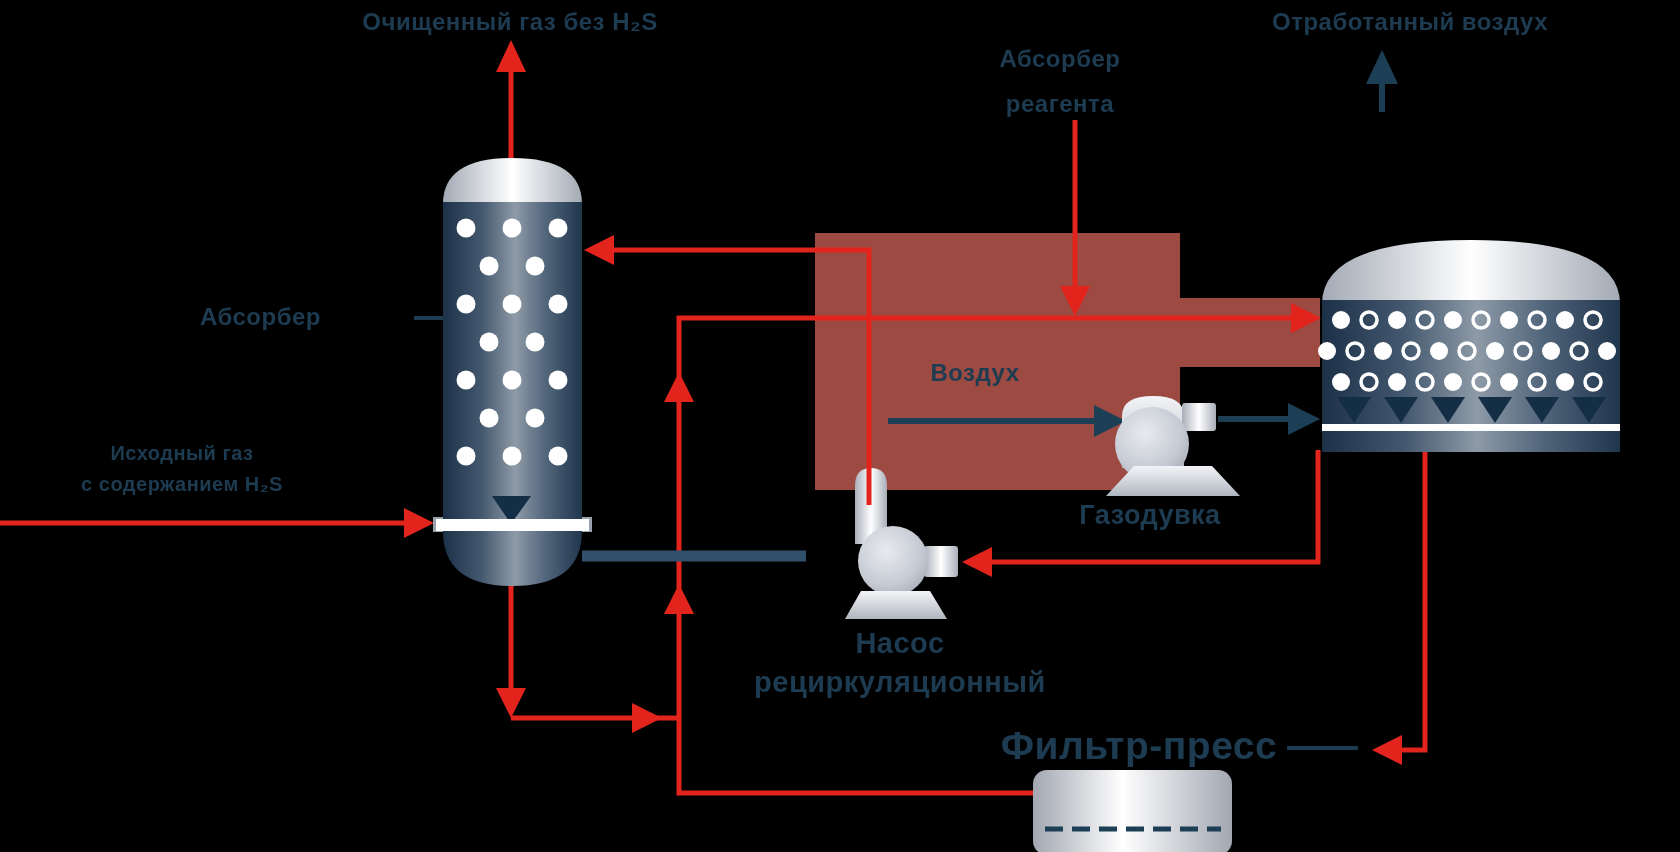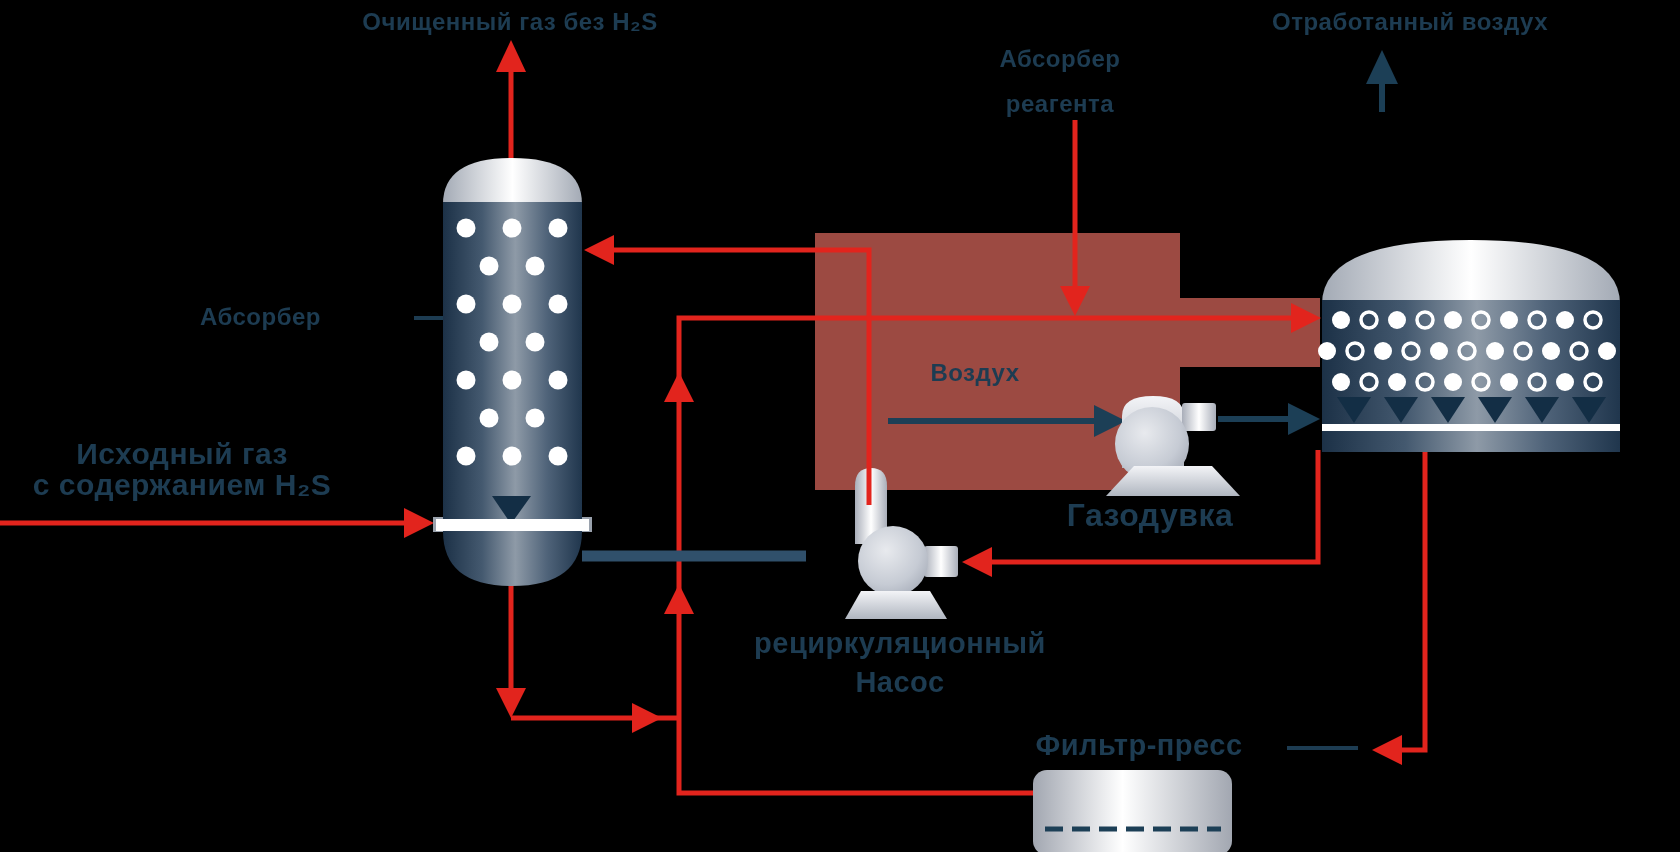--- a/index.html
+++ b/index.html
@@ -220,29 +220,29 @@
 
   <div class="label" style="left:1272px;top:5px;width:440px;text-align:left">Отработанный воздух</div>
 
   <div class="label" style="left:930px;top:36px;width:260px;text-align:center;line-height:45px">
     <div>Абсорбер</div>
     <div>реагента</div>
   </div>
 
   <div class="label" style="left:200px;top:300px;width:212px;text-align:left">Абсорбер</div>
 
-  <div class="label" style="left:0;top:438px;width:364px;text-align:center;font-size:30px;line-height:31px">
+  <div class="label" style="left:0;top:438px;width:364px;text-align:center;font-size:20px;line-height:31px">
     <div>Исходный газ</div>
     <div>с содержанием H₂S</div>
   </div>
 
   <div class="label" style="left:880px;top:356px;width:190px;text-align:center">Воздух</div>
 
-  <div class="label" style="left:1035px;top:499px;width:230px;text-align:center;font-size:32px">Газодувка</div>
+  <div class="label" style="left:1035px;top:499px;width:230px;text-align:center;font-size:27px">Газодувка</div>
 
 
   <div class="label" style="left:690px;top:624px;width:420px;text-align:center;font-size:29px;line-height:39px">
+    <div>Насос</div>
     <div>рециркуляционный</div>
-    <div>Насос</div>
   </div>
 
-  <div class="label" style="left:993px;top:729px;width:292px;text-align:center;font-size:29px">Фильтр-пресс</div>
+  <div class="label" style="left:993px;top:729px;width:292px;text-align:center;font-size:39px">Фильтр-пресс</div>
 </div>
 
 </body></html>

